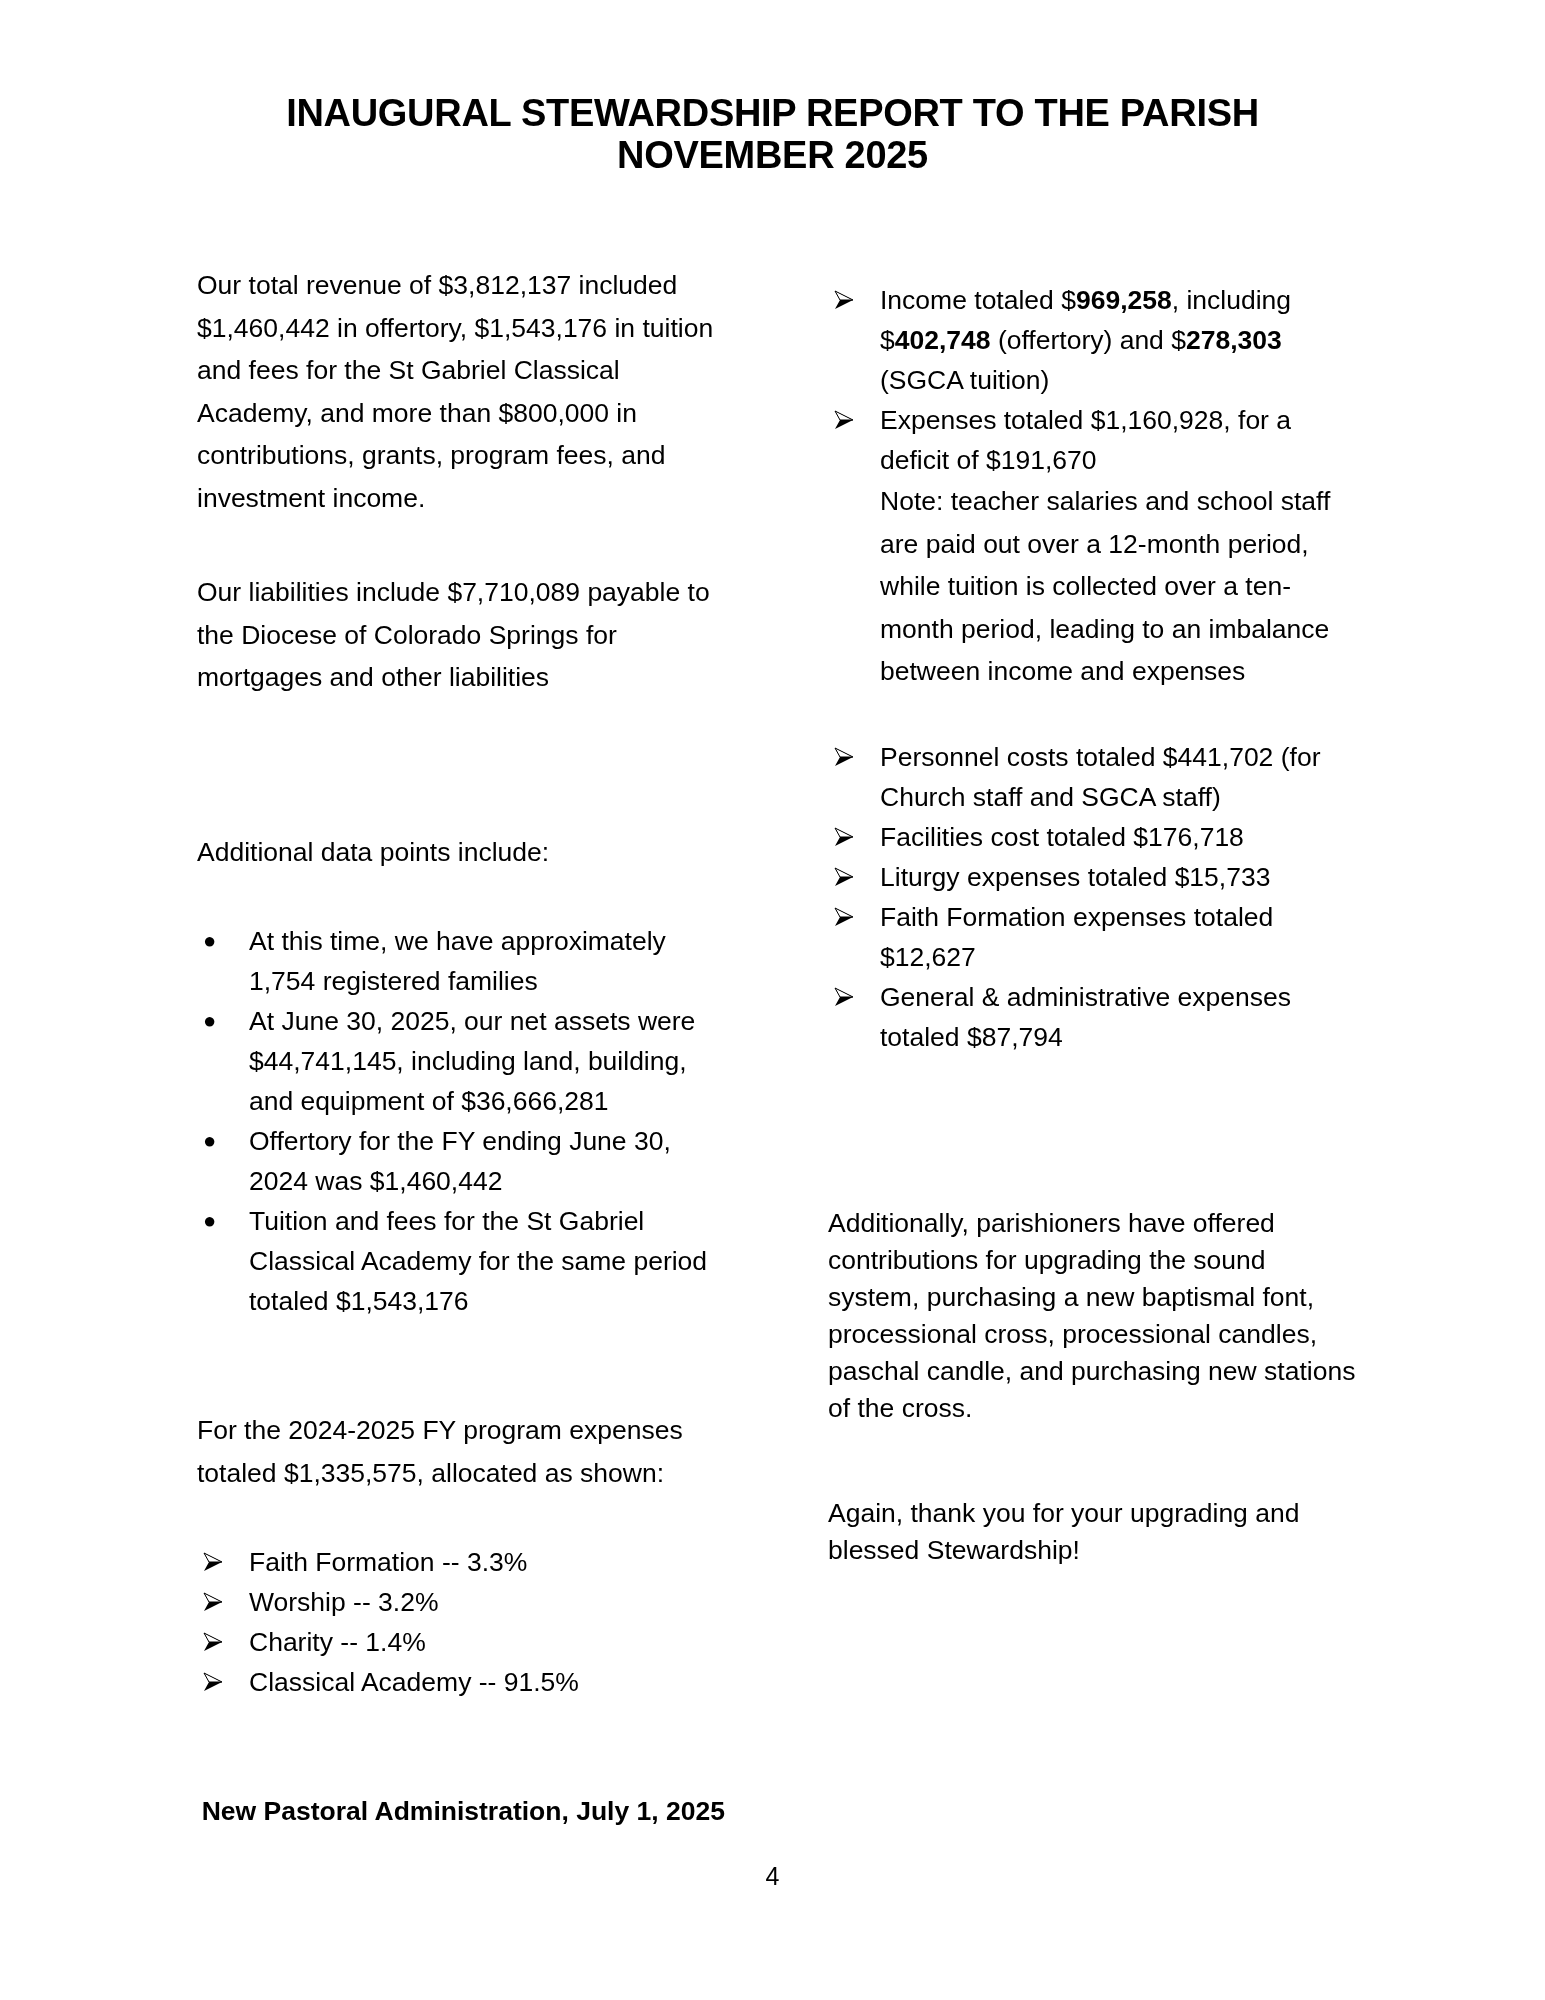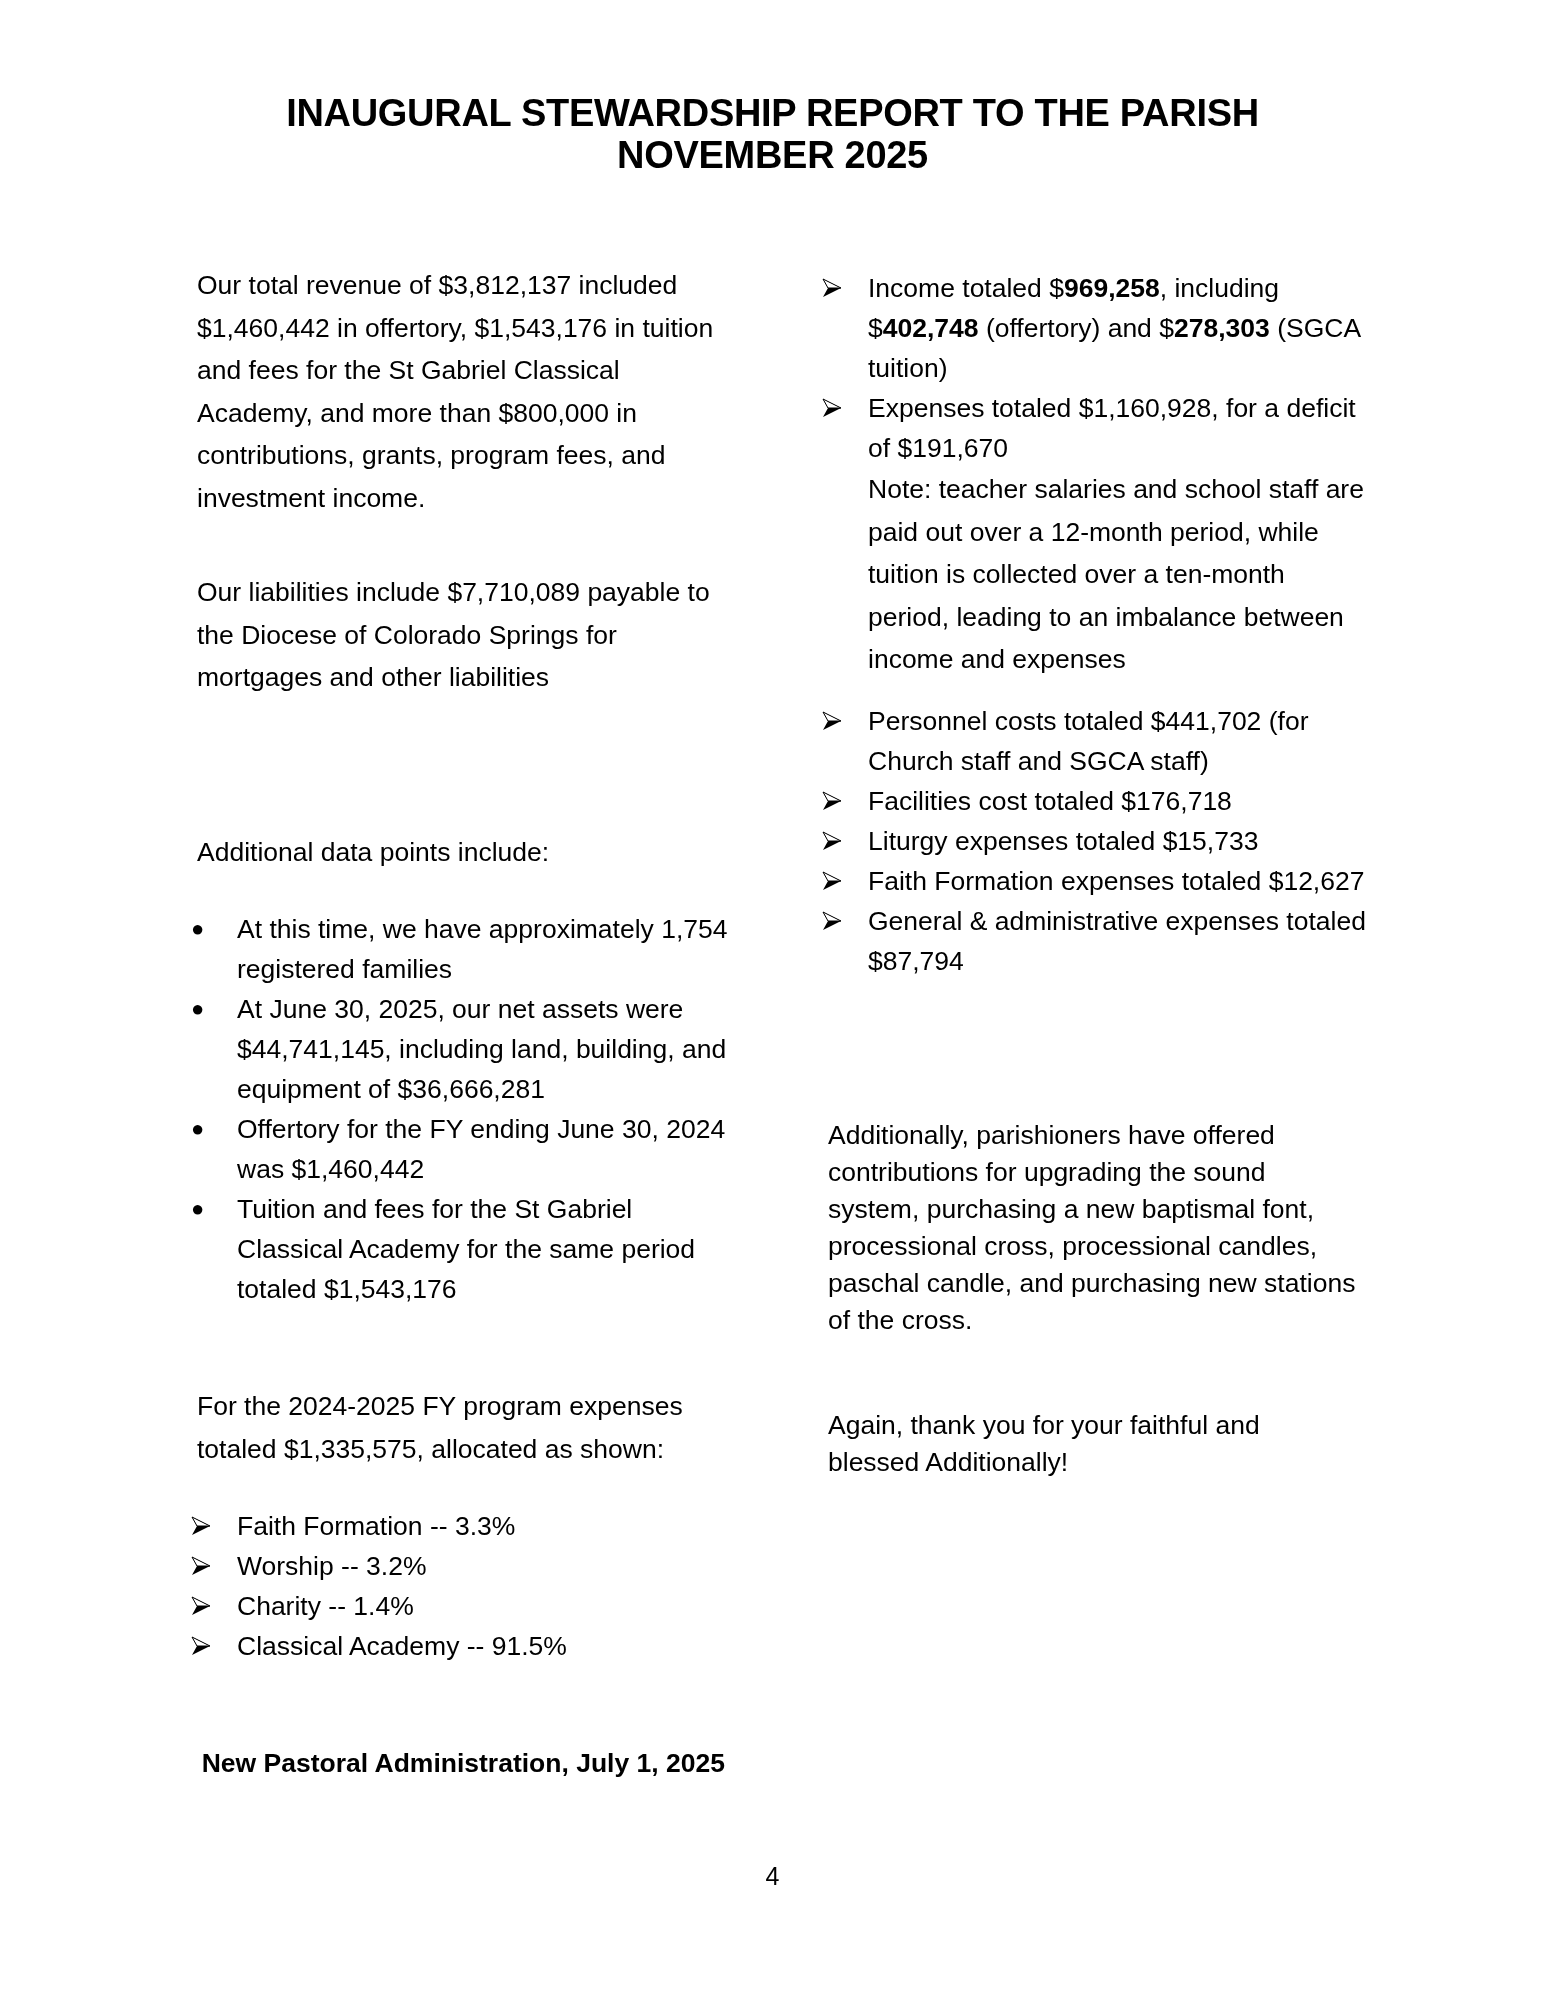--- a/index.html
+++ b/index.html
@@ -6,21 +6,21 @@
   body { width: 1545px; height: 2000px; position: relative; color: #000; font-family: "Liberation Sans", "DejaVu Sans", sans-serif; overflow: hidden; }
   .title { position: absolute; top: 92px; left: 0; width: 1545px; text-align: center; font-weight: bold; font-size: 38px; line-height: 42px; letter-spacing: -0.3px; }
   .title .sub { display: block; }
   .col { position: absolute; font-size: 26.5px; line-height: 42.5px; }
   .col-left { left: 181px; top: 248px; width: 560px; }
   .col-right { left: 812px; top: 248px; width: 560px; }
   p { margin: 16px; }
   .gap-s { height: 20px; }
   .gap-m { height: 60px; }
   .gap-l { height: 100px; }
-  ul.list { list-style: none; margin: 0; padding: 0; }
+  ul.list { list-style: none; margin: 12px; padding: 0; }
   ul.list li { position: relative; padding-left: 56px; line-height: 40px; }
   ul.list li .mk { position: absolute; left: 10px; top: 0; width: 28px; text-align: left; }
   .bullet-dot { font-size: 22px; }
   .arrow { display: inline-block; width: 20px; height: 40px; }
   .center-bold { text-align: right; font-weight: bold; line-height: 43px; padding-left: 0; }
   .tight { line-height: 37px; }
   .pagenum { position: absolute; top: 1862px; left: 0; width: 1545px; text-align: center; font-size: 25px; }
   b { font-weight: bold; }
 </style>
 </head>
@@ -101,16 +101,16 @@
           </svg></span><span>Faith Formation expenses totaled $12,627</span></li>
     <li><span class="mk"><svg class="arrow" viewBox="0 0 20 40">
             <path d="M1 11 L19 20 L1 29 L6 20 Z" fill="#000"></path>
             <path d="M1 11 L19 20 L6 20 Z" fill="#fff" stroke="#000" stroke-width="1"></path>
           </svg></span><span>General &amp; administrative expenses totaled $87,794</span></li>
   </ul>
   <div class="gap-m"></div>
   <div class="gap-m"></div>
   <p class="tight">Additionally, parishioners have offered contributions for upgrading the sound system, purchasing a new baptismal font, processional cross, processional candles, paschal candle, and purchasing new stations of the cross.</p>
   <div class="gap-s" style="height:36px"></div>
-  <p class="tight">Again, thank you for your faithful and blessed Additionally!</p>
+  <p class="tight">Again, thank you for your upgrading and blessed Stewardship!</p>
 </div>
 
 <div class="pagenum">4</div>
 
 </body></html>

